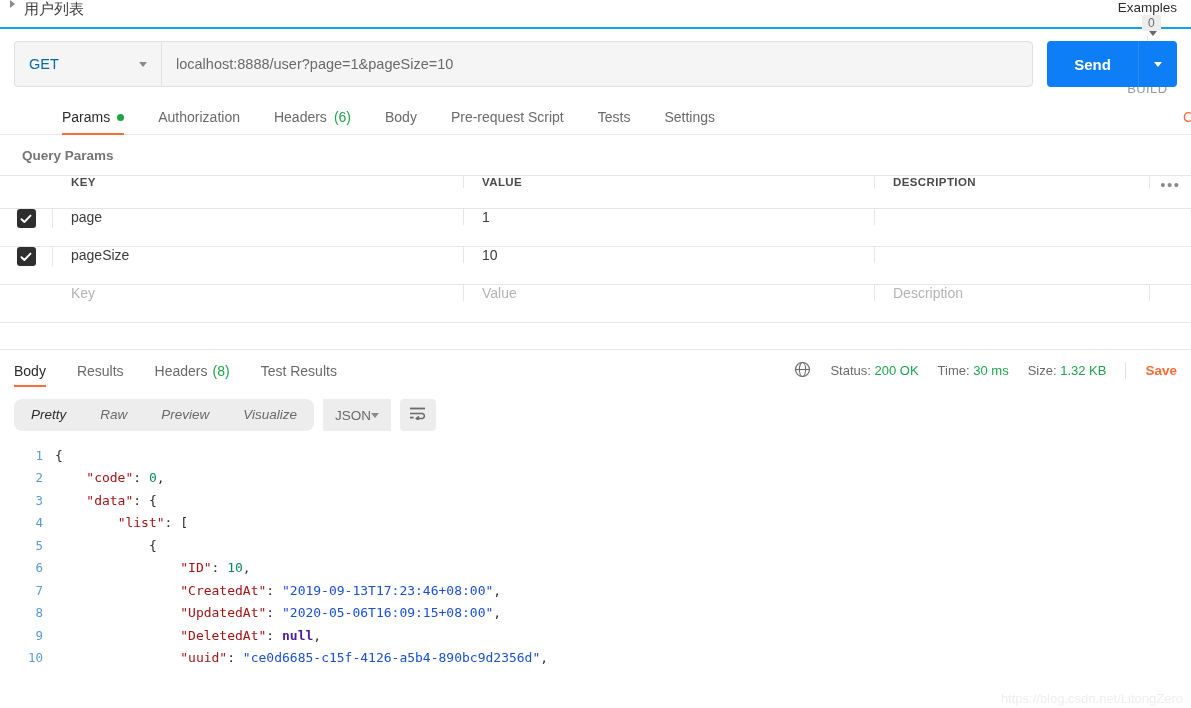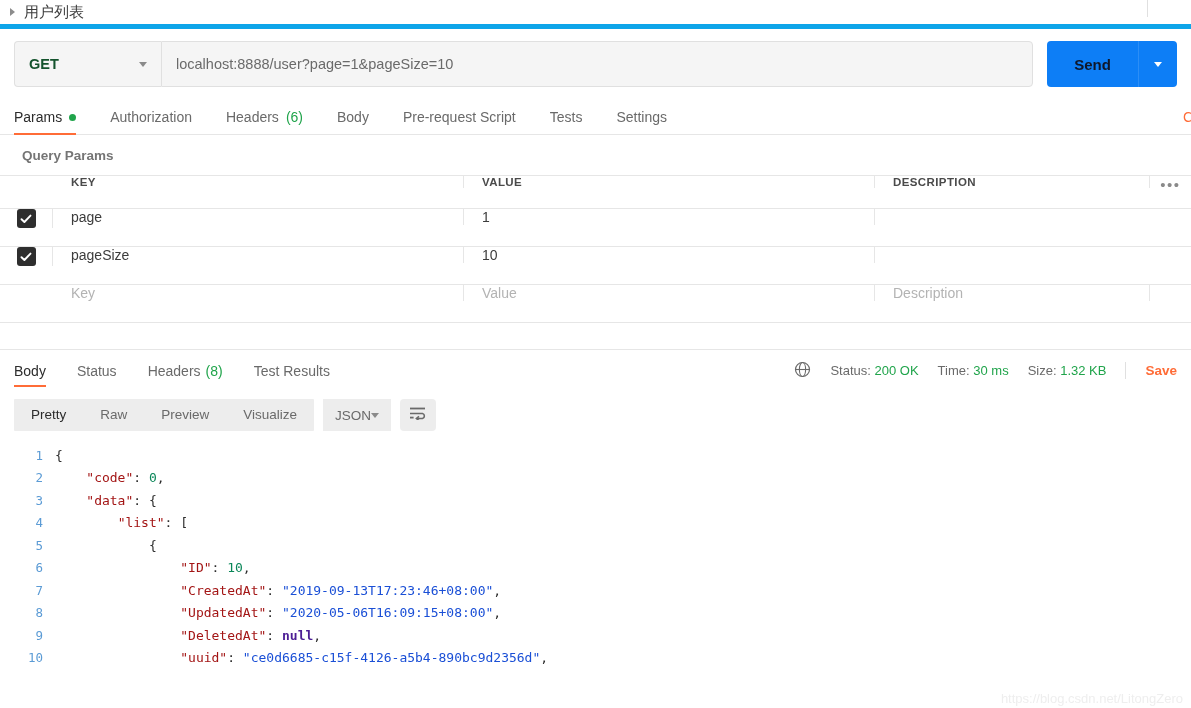--- a/index.html
+++ b/index.html
@@ -8,22 +8,22 @@
     background: #ffffff;
     font-family: "Liberation Sans", "DejaVu Sans", sans-serif;
     color: #2c2c2c;
     overflow: hidden;
   }
   body { position: relative; }
 
   
   .topbar {
     height: 29px;
-    display: flex; align-items: center;
-    border-bottom: 5px solid #0ea5e9;
+    display: flex; align-items: flex-start;
+    border-bottom: 2px solid #0ea5e9;
     padding: 0 14px 0 10px;
     background: #fff;
   }
   .collapse-tri {
     width: 0; height: 0;
     border-left: 5px solid #8c8c8c;
     border-top: 4px solid transparent;
     border-bottom: 4px solid transparent;
     margin-right: 9px;
     cursor: pointer;
@@ -61,21 +61,21 @@
   .method-box {
     width: 147px; height: 46px;
     background: #f5f5f5;
     border: 1px solid #e0e0e0;
     border-right: none;
     border-radius: 4px 0 0 4px;
     display: flex; align-items: center;
     padding: 0 14px;
     cursor: pointer;
   }
-  .method-text { font-size: 14.5px; color: #14532d; font-weight: bold; }
+  .method-text { font-size: 14.5px; color: #0369a1; }
   .method-chev {
     margin-left: auto;
     width: 0; height: 0;
     border-top: 5px solid #8a8a8a;
     border-left: 4px solid transparent;
     border-right: 4px solid transparent;
   }
   .url-input {
     flex: 1; height: 46px;
     background: #f5f5f5;
@@ -85,21 +85,21 @@
     padding: 0 14px;
     font-size: 14.5px; color: #6a6a6a;
     cursor: text;
     overflow: hidden; white-space: nowrap;
   }
   .send-wrap {
     display: flex; margin-left: 14px;
     border-radius: 4px; overflow: hidden;
   }
   .send-btn {
-    background: #0d7ef6; color: #0f172a;
+    background: #0d7ef6; color: #ffffff;
     font-size: 15px; font-weight: bold;
     width: 91px; height: 46px;
     display: flex; align-items: center; justify-content: center;
     cursor: pointer; border: none;
     font-family: inherit;
   }
   .send-split {
     background: #0d7ef6;
     width: 39px; height: 46px;
     display: flex; align-items: center; justify-content: center;
@@ -123,21 +123,21 @@
   }
   .tab {
     font-size: 14px; color: #6a6a6a;
     padding: 0 0 9px 0;
     margin-right: 34px;
     cursor: pointer;
     display: flex; align-items: center; gap: 7px;
     white-space: nowrap;
     position: relative;
   }
-  .tab.active { color: #2c2c2c; }
+  .tab.active { color: #2c2c2c; margin-left: 48px; }
   .tab.active::after {
     content: ""; position: absolute;
     left: 0; right: 0; bottom: -1px;
     height: 2px; background: #ff6c37;
   }
   .green-dot {
     width: 7px; height: 7px; border-radius: 50%;
     background: #20a44b; display: inline-block;
   }
   .count-green { color: #20a44b; }
@@ -213,22 +213,22 @@
   .save-link { color: #ff6c37; font-weight: bold; font-size: 13.5px; cursor: pointer; }
   .meta-div { width: 1px; height: 17px; background: #e0e0e0; }
 
   
   .body-toolbar {
     display: flex; align-items: center;
     padding: 8px 14px 8px 14px;
     gap: 9px;
   }
   .seg {
-    background: #ededed; border-radius: 1px;
-    display: flex; height: 32px; align-items: center;
+    background: #ededed; border-radius: 8px;
+    display: flex; height: 32px; align-items: center; font-style: italic;
   }
   .seg-item {
     font-size: 13.5px; color: #6a6a6a;
     padding: 0 17px; cursor: pointer;
     line-height: 32px;
   }
   .seg-item.active { color: #2c2c2c; }
   .jsonsel {
     background: #ededed; border-radius: 0;
     height: 32px; display: flex; align-items: center;
@@ -389,21 +389,21 @@
   </div>
 
   <div class="ptable-foot"></div>
 </div>
 
 <div class="resp-tabs">
   <div class="rtab active">
     <span>Body</span>
   </div>
   <div class="rtab">
-    <span>Status</span>
+    <span>Results</span>
   </div>
   <div class="rtab">
     <span>Headers</span>
     <span class="count-green">(8)</span>
   </div>
   <div class="rtab">
     <span>Test Results</span>
   </div>
 
   <div class="resp-meta">

